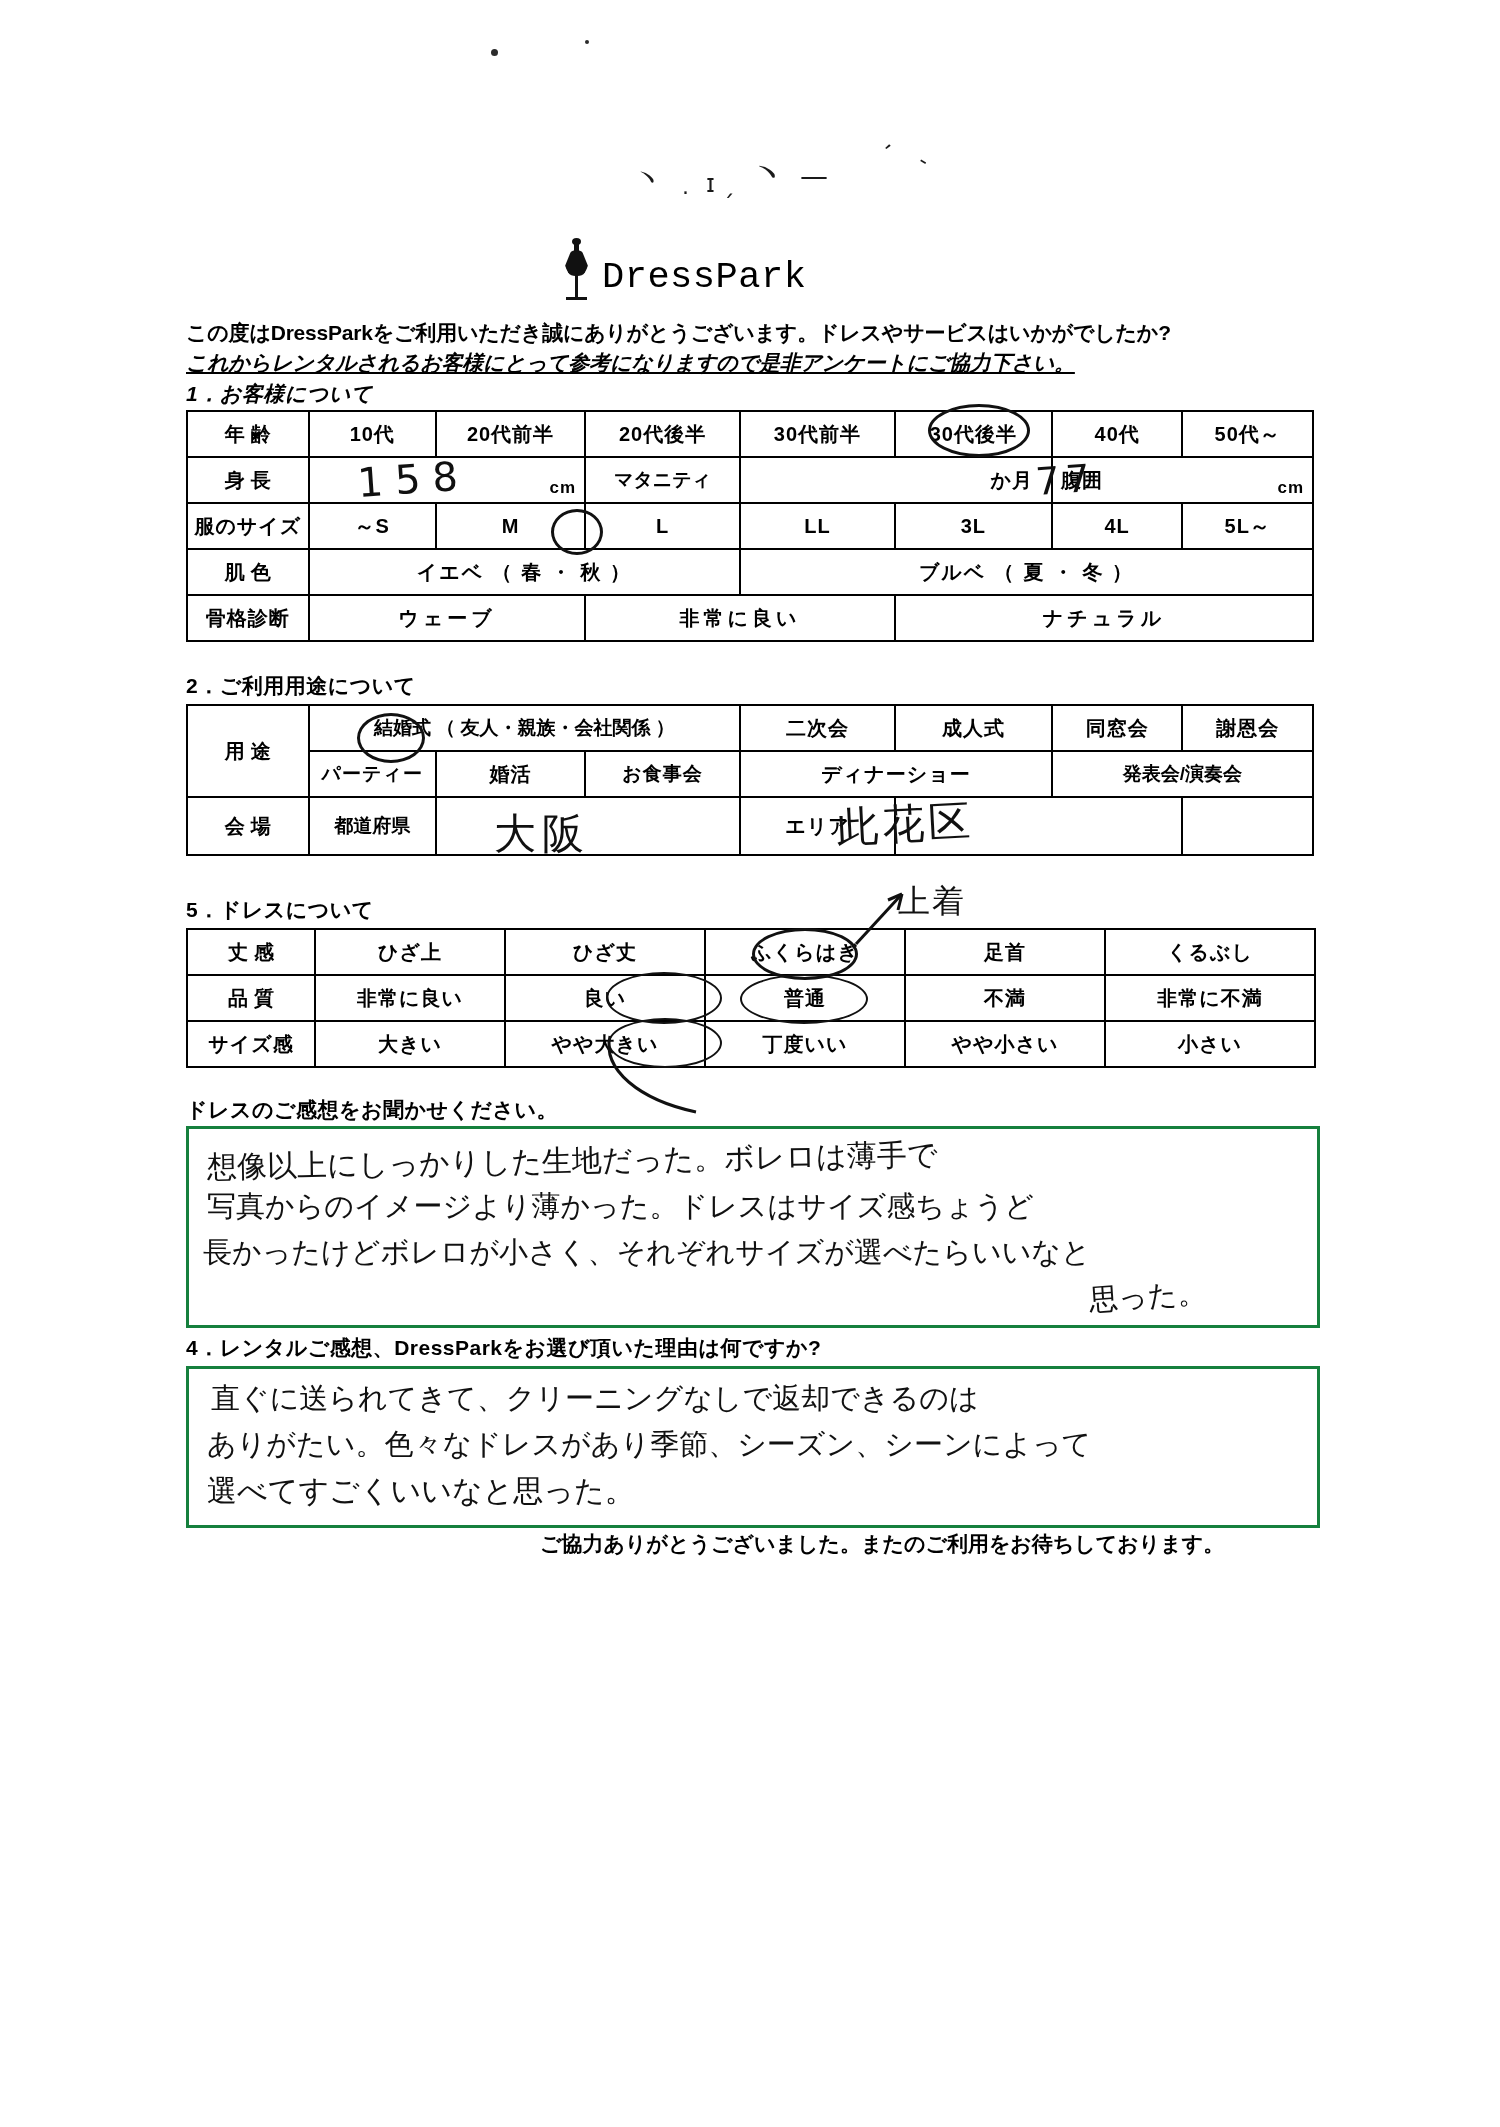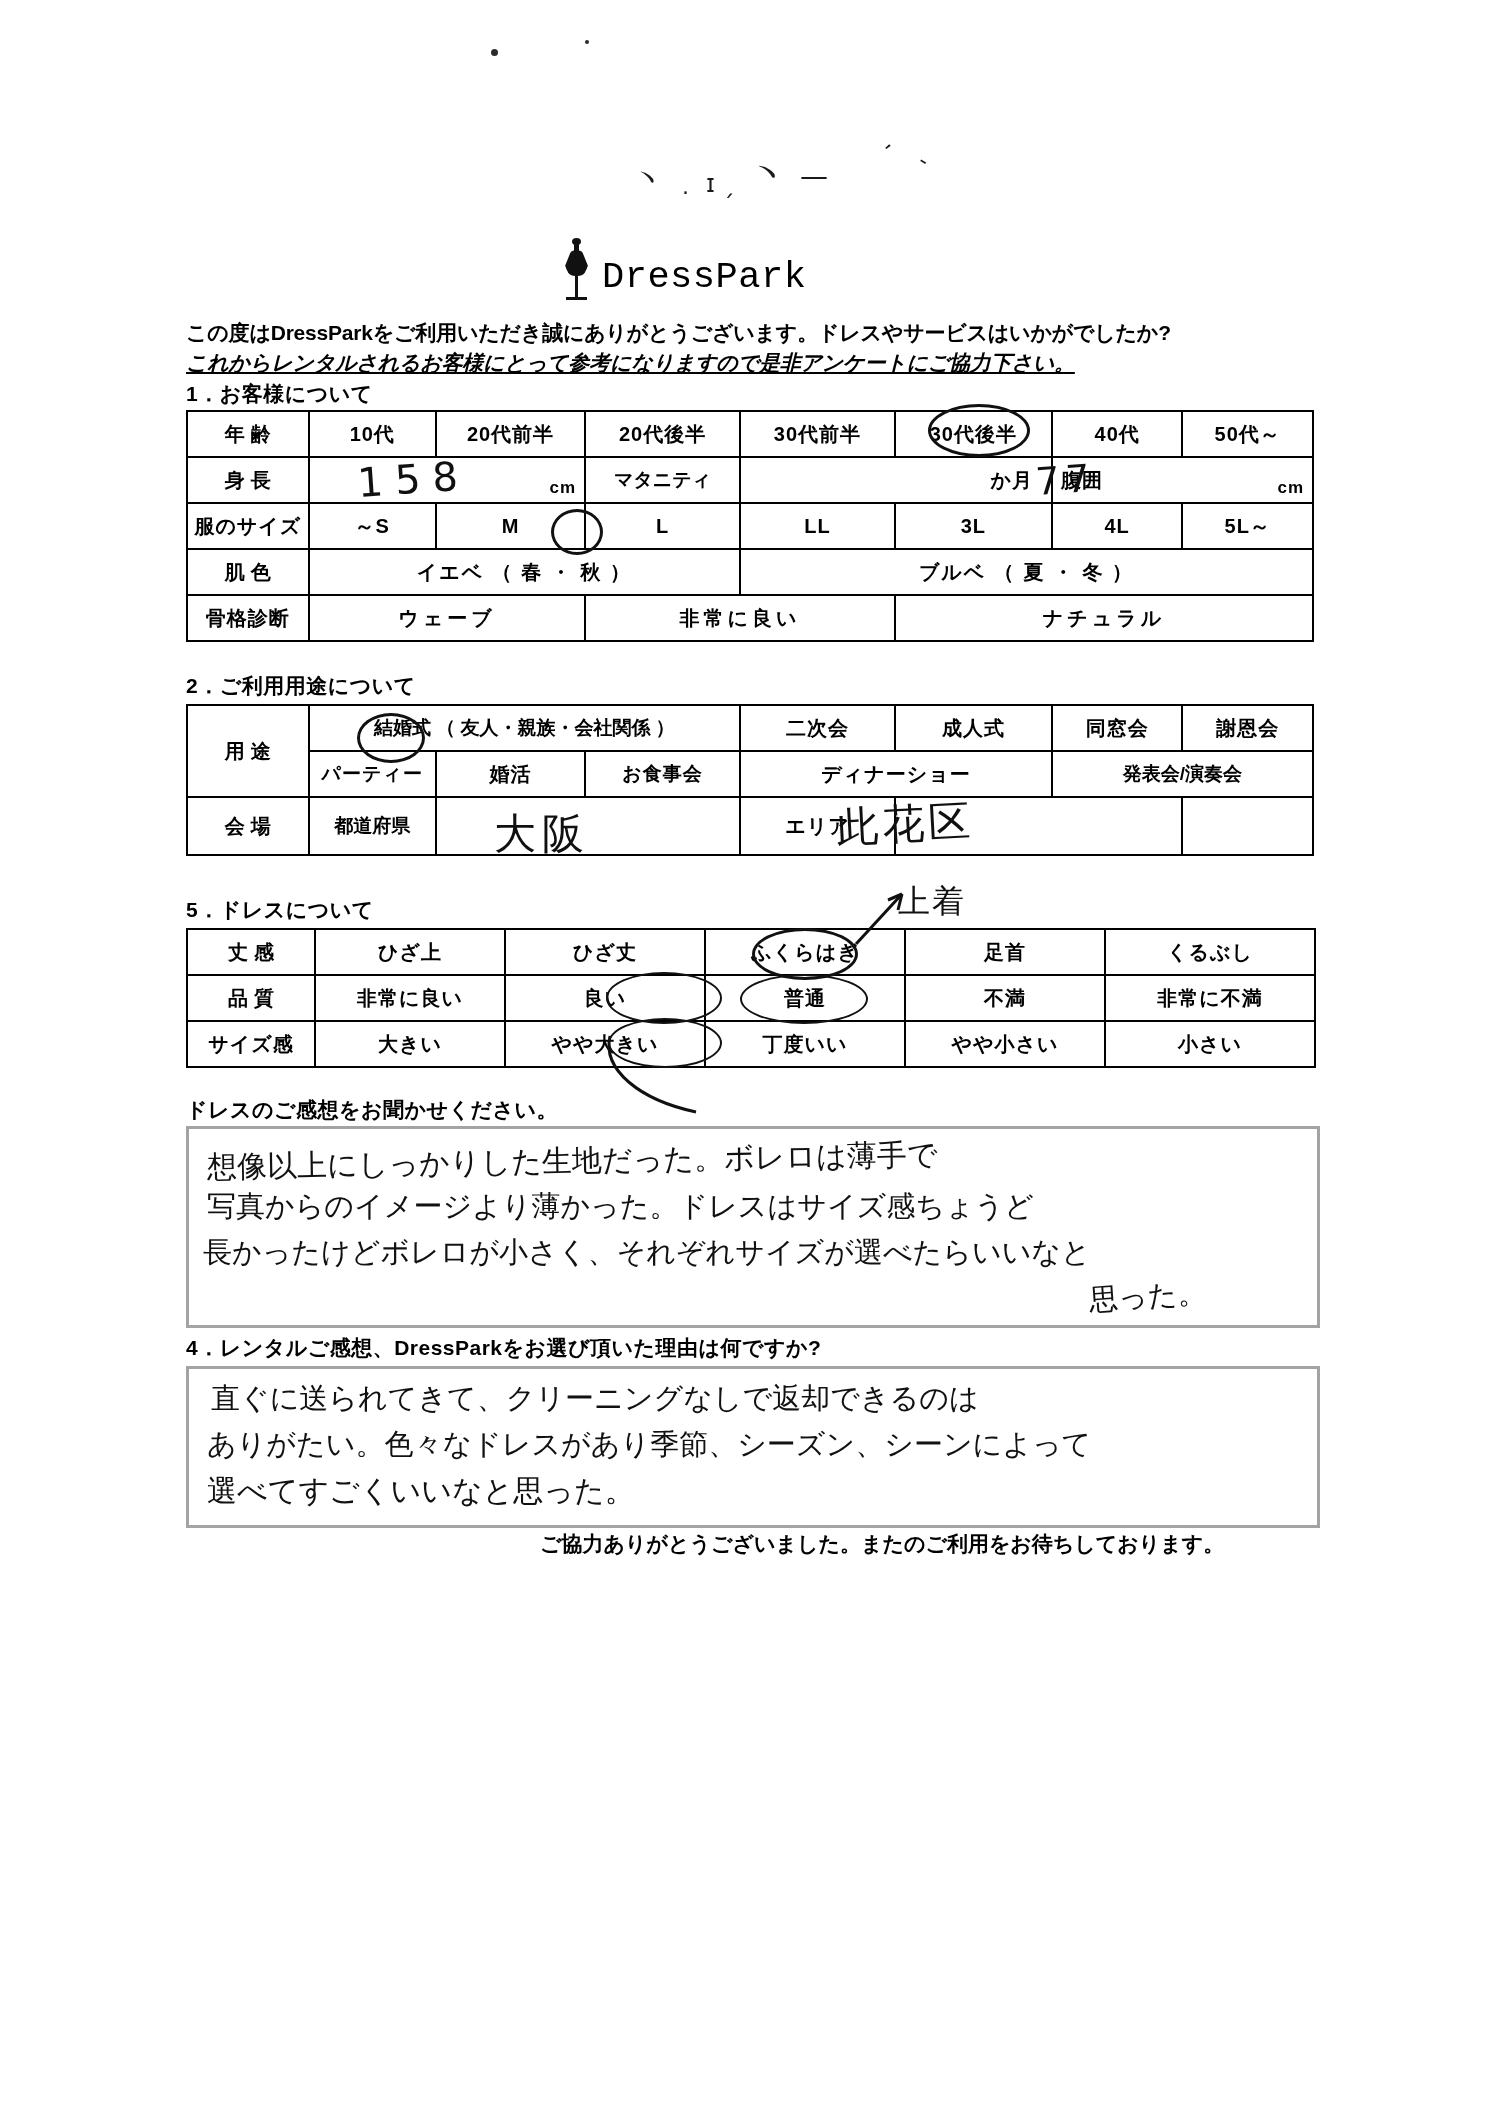--- a/index.html
+++ b/index.html
@@ -145,21 +145,21 @@
     position: absolute;
     border: 3px solid #111;
     border-radius: 50%;
     pointer-events: none;
   }
   .ellipse.thin { border-width: 2.5px; }
   .tilt { transform: rotate(-4deg); }
   
   .comment-box {
     position: absolute;
-    border: 3px solid #a3a3a3;
+    border: 3px solid #15803d;
     background: #fff;
     overflow: hidden;
   }
   .hand-line {
     position: absolute;
     font-family: "DejaVu Sans", sans-serif;
     font-size: 27px;
     color: #111;
     white-space: nowrap;
     letter-spacing: 0px;
@@ -204,21 +204,21 @@
         <div class="base"></div>
     </div>
     <div class="logo-text">DressPark</div>
   </div>
 
   <div class="intro">
     <div>この度はDressParkをご利用いただき誠にありがとうございます。ドレスやサービスはいかがでしたか?</div>
     <div class="u">これからレンタルされるお客様にとって参考になりますので是非アンケートにご協力下さい。</div>
   </div>
 
-  <div class="sec-head" style="left:186px; top:380px;">1．お客様について</div>
+  <div class="sec-head" style="left:186px; top:380px;font-style:italic;">1．お客様について</div>
 
   <table class="form" style="left:186px; top:410px; width:1128px;">
     <colgroup>
       <col style="width:110px">
         <col style="width:115px">
         <col style="width:135px">
         <col style="width:140px">
       <col style="width:140px">
         <col style="width:142px">
         <col style="width:118px">

